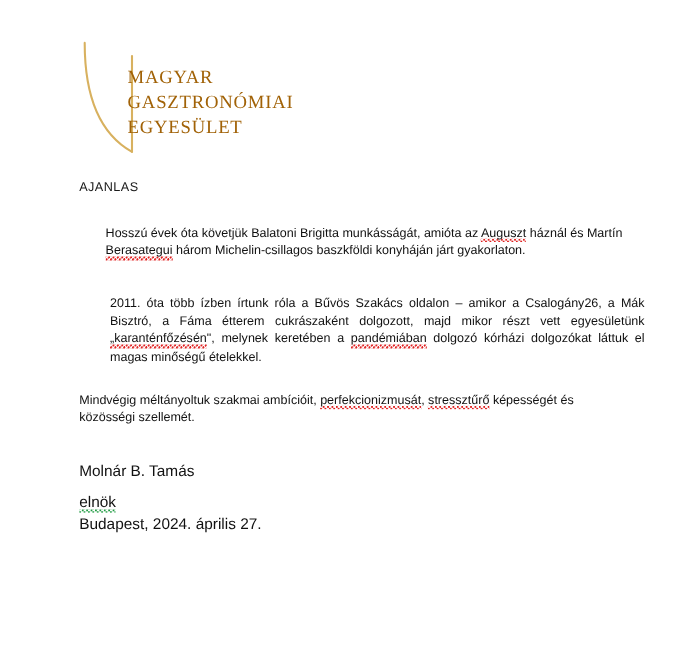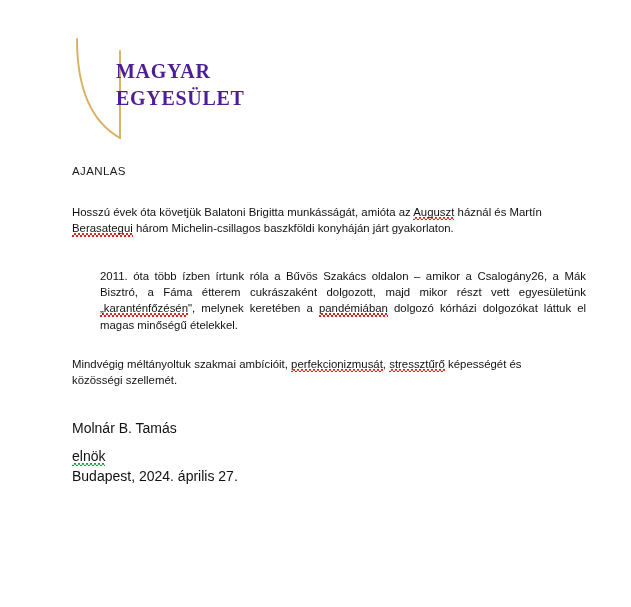--- a/index.html
+++ b/index.html
@@ -30,25 +30,24 @@
     top: 0;
     width: 70px;
     height: 116px;
   }
   .logo-wordmark {
     position: absolute;
     left: 48px;
     top: 24px;
     line-height: 1.36;
     font-family: "Liberation Serif", "DejaVu Serif", serif;
-    font-size: 20px;
+    font-size: 17px;
     letter-spacing: 0.7px;
-    color: #4c1d95;
+    color: #a16207;
     white-space: nowrap;
-    font-weight: bold;
   }
   .logo-wordmark div { display: block; }
 
   
   .doc-title {
     position: absolute;
     left: 72px;
     top: 165px;
     width: 486px;
     font-size: 11.5px;
@@ -60,21 +59,21 @@
     position: absolute;
     left: 72px;
     width: 486px;
     font-size: 11.4px;
     line-height: 16.2px;
     color: #111111;
   }
   .p-left   { text-align: left; }
   .p-just   { text-align: justify; margin-left: 28px; }
 
-  #para-1 { top: 204px; }
+  #para-1 { top: 204px; margin-left: 24px; }
   #para-2 { top: 268px; }
   #para-3 { top: 356px; }
 
   .signature-block {
     position: absolute;
     left: 72px;
     width: 486px;
     font-size: 14px;
     line-height: 16.2px;
     color: #111111;
@@ -114,20 +113,21 @@
     <svg width="70" height="116" viewBox="0 0 70 116" xmlns="http://www.w3.org/2000/svg" aria-hidden="true">
 
       <path d="M9 5 C 9 48, 20 86, 52 104" fill="none" stroke="#d8b15f" stroke-width="1.9" stroke-linecap="round"></path>
 
       <line x1="52" y1="17" x2="52" y2="104" stroke="#d8b15f" stroke-width="1.9" stroke-linecap="round"></line>
     </svg>
   </div>
 
   <div class="logo-wordmark">
     <div>MAGYAR</div>
+    <div>GASZTRONÓMIAI</div>
     <div>EGYESÜLET</div>
   </div>
 
 </div>
 
 <div class="doc-title">AJANLAS</div>
 
 <div class="body-block p-left" id="para-1">Hosszú évek óta követjük Balatoni Brigitta munkásságát, amióta az <span class="sp">Auguszt</span> háznál és Martín <span class="sp">Berasategui</span> három Michelin-csillagos baszkföldi konyháján járt gyakorlaton.</div>
 
 <div class="body-block p-just" id="para-2">2011. óta több ízben írtunk róla a Bűvös Szakács oldalon – amikor a Csalogány26, a Mák Bisztró, a Fáma étterem cukrászaként dolgozott, majd mikor részt vett egyesületünk <span class="sp">„karanténfőzésén</span>", melynek keretében a <span class="sp">pandémiában</span> dolgozó kórházi dolgozókat láttuk el magas minőségű ételekkel.</div>

